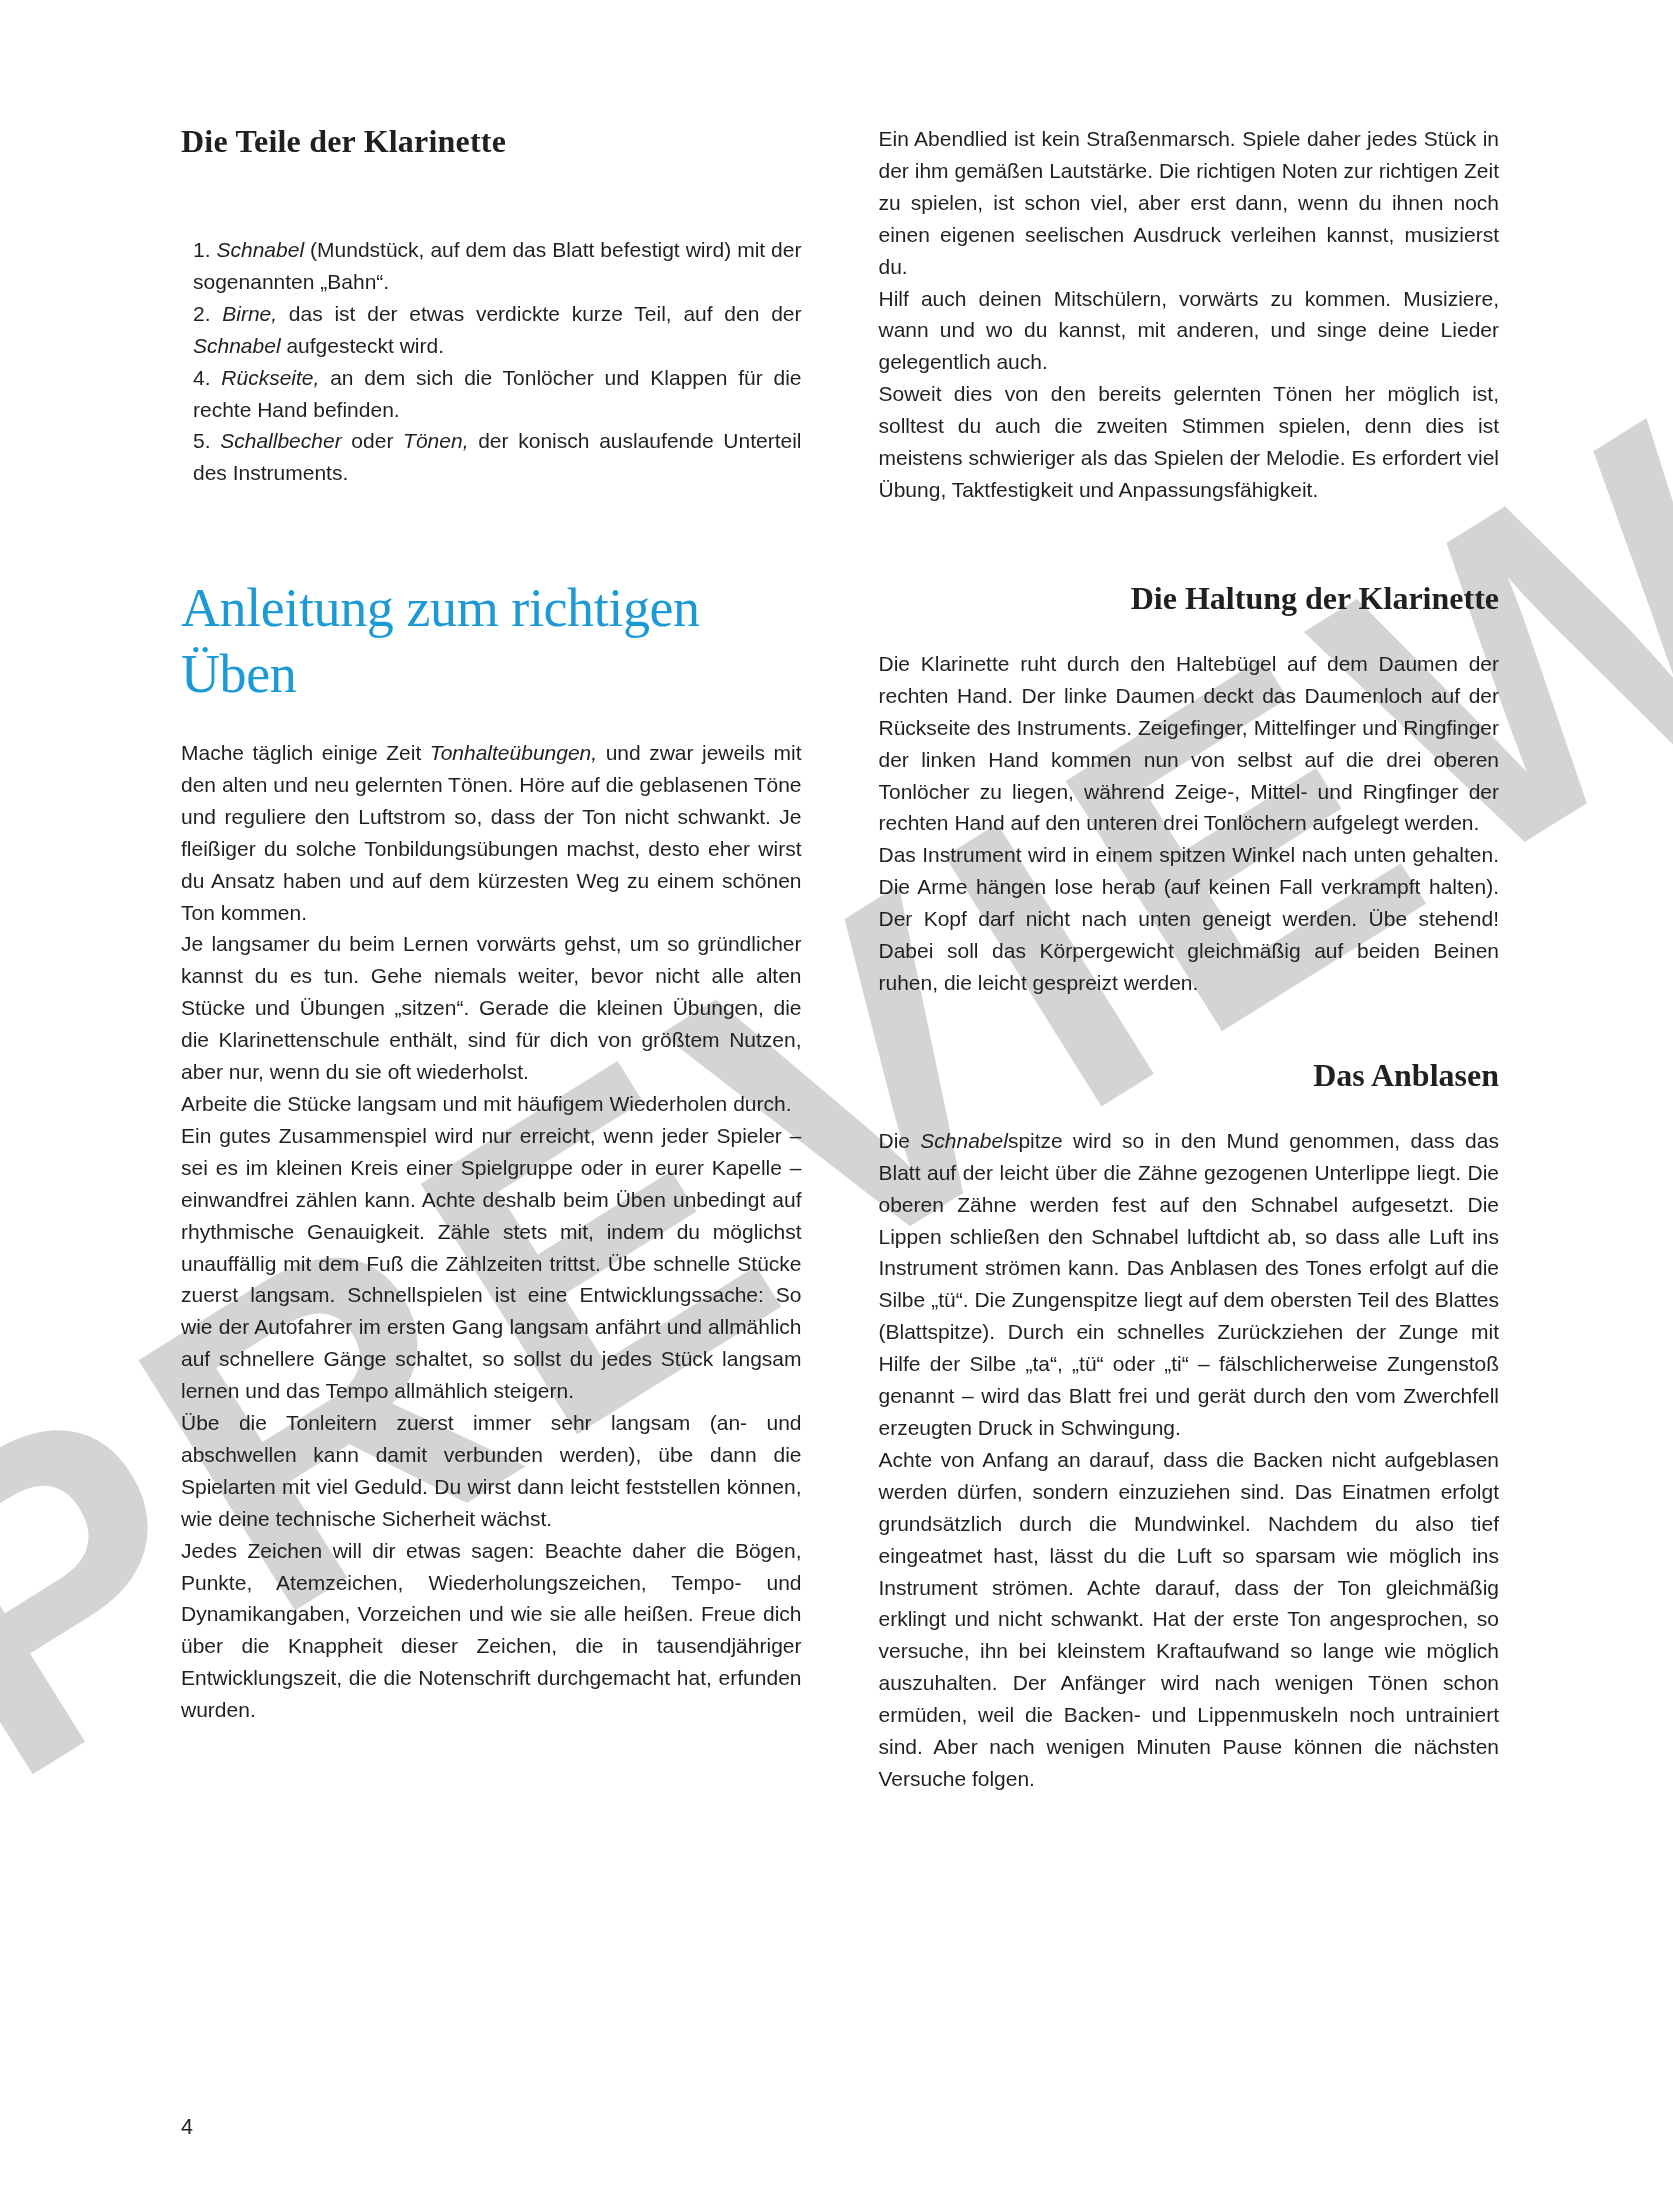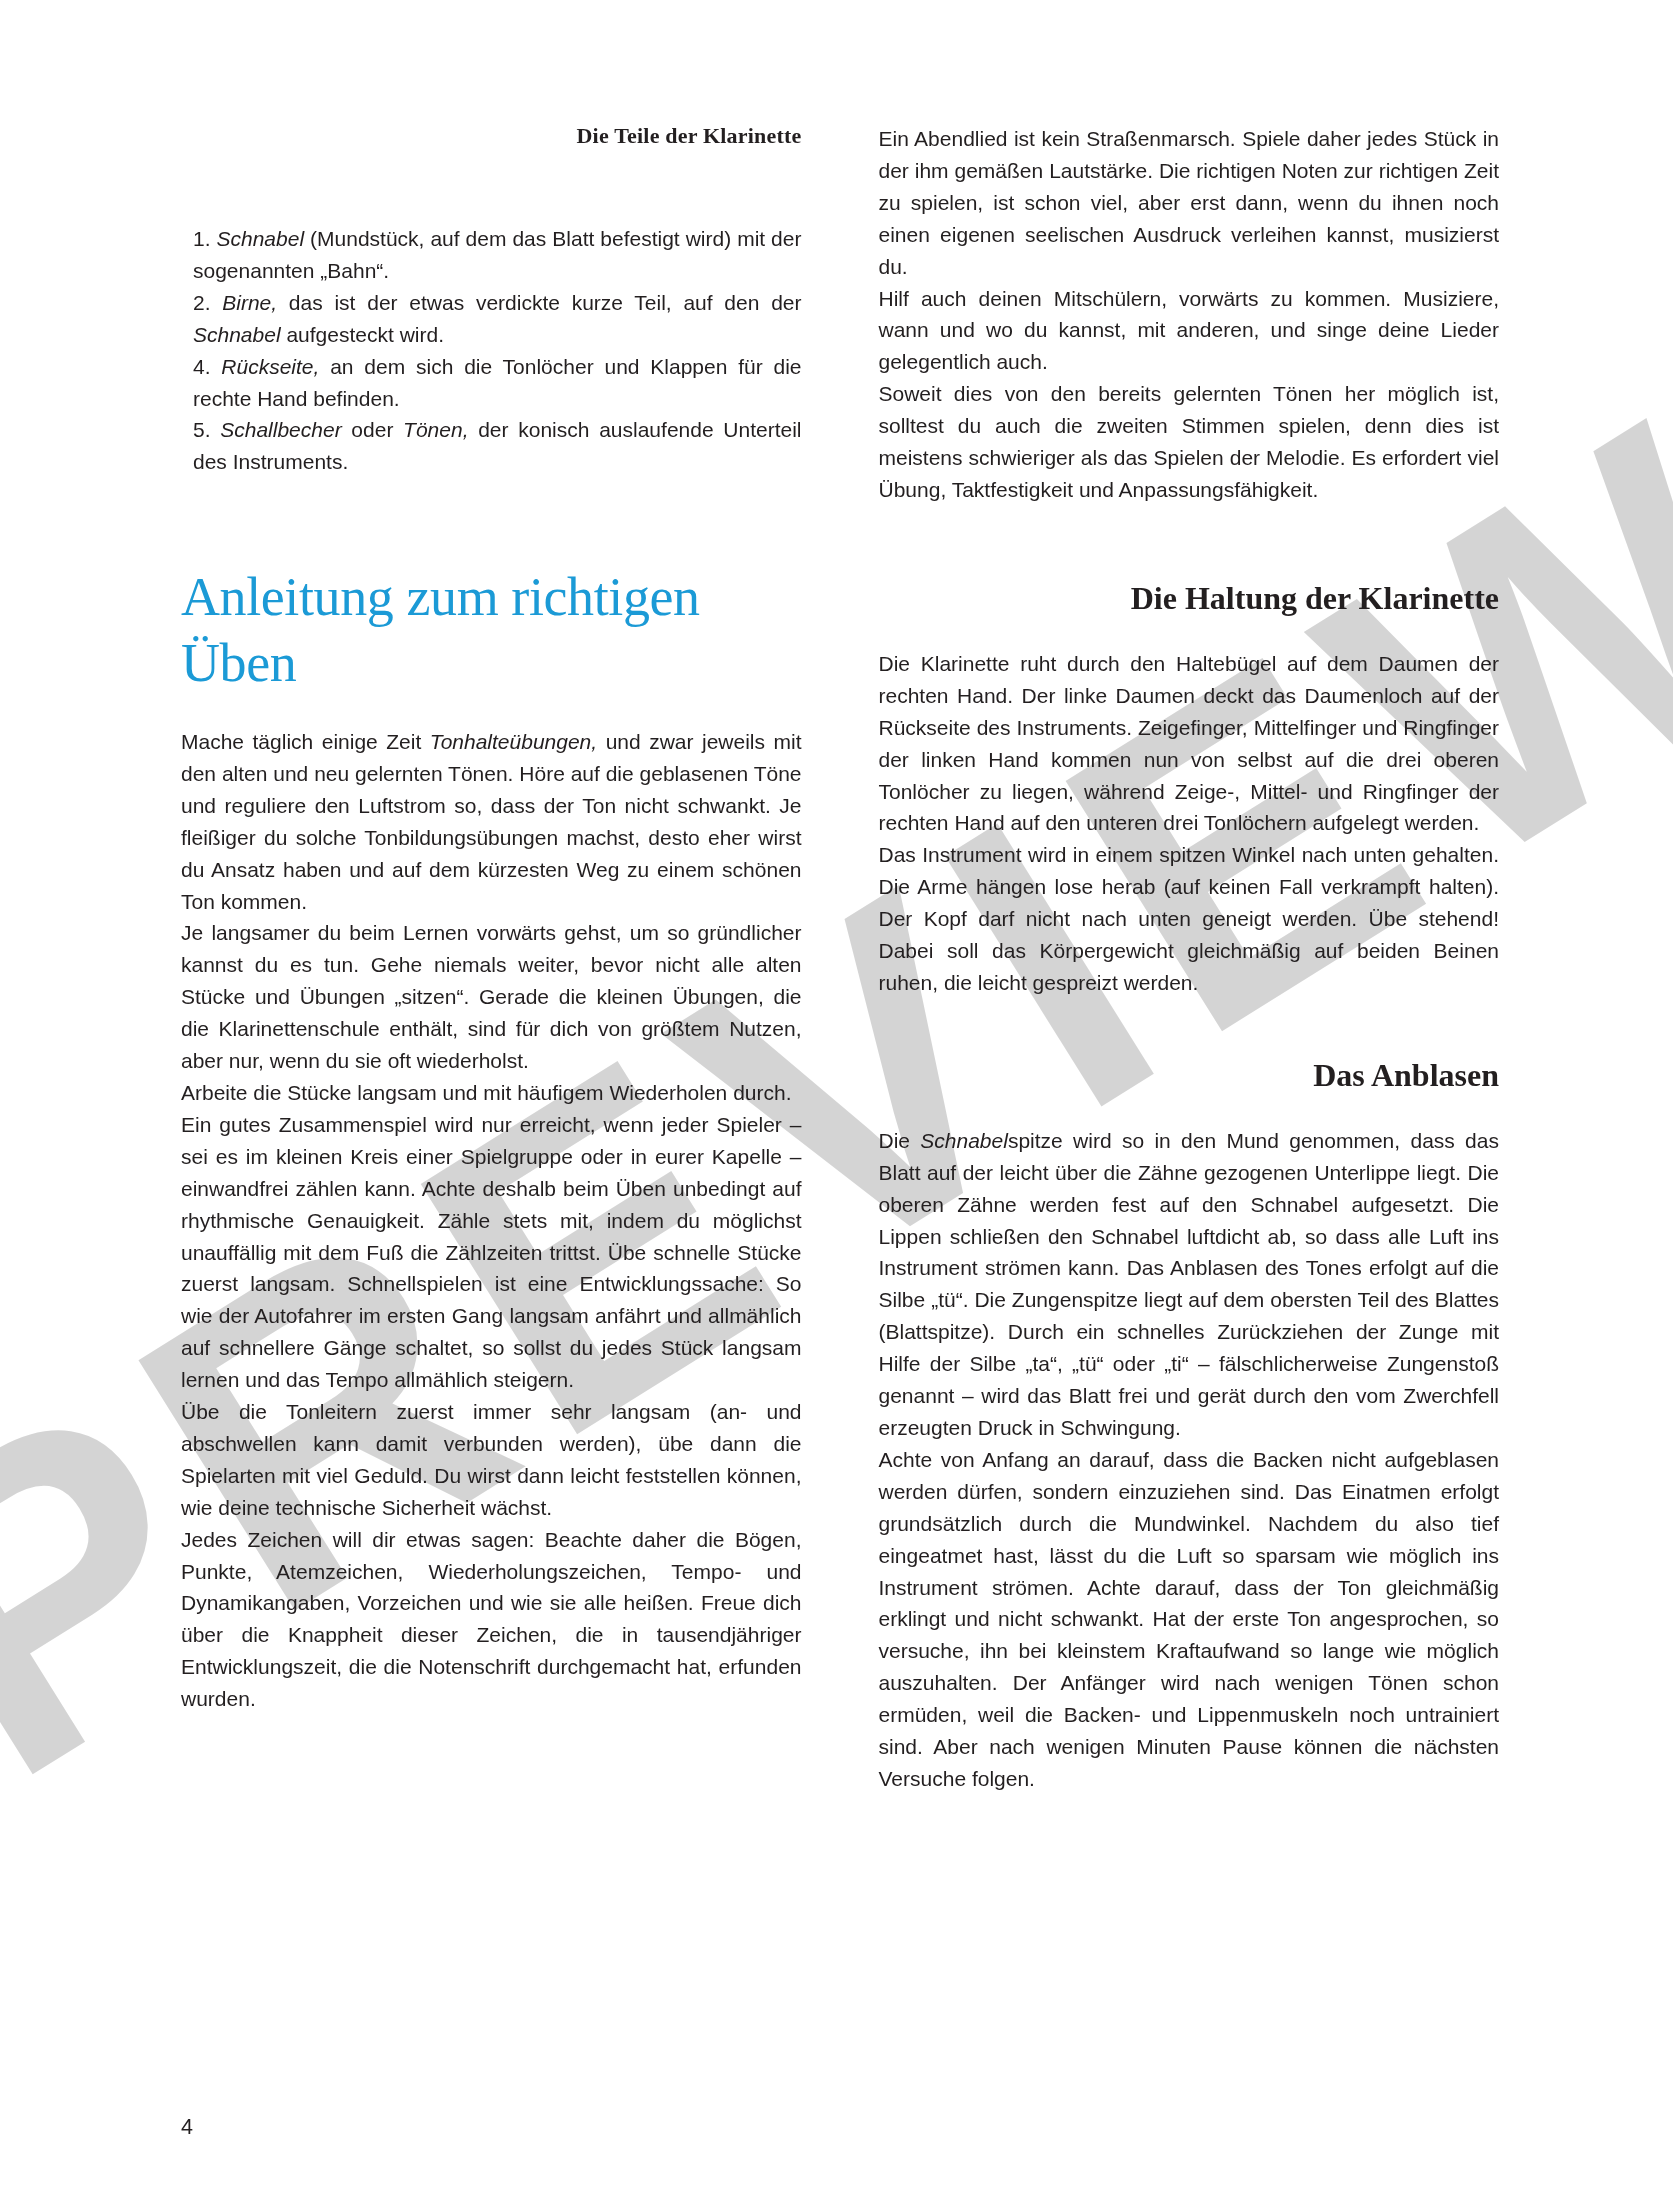--- a/index.html
+++ b/index.html
@@ -53,25 +53,24 @@
     z-index: 10;
   }
   .col {
     width: 621px;
     position: relative;
   }
 
   h1.title-black {
     font-family: "Liberation Serif", serif;
     font-weight: 700;
-    font-size: 22px;
+    font-size: 32px;
     color: #231f20;
     margin: 0 0 74px 0;
     letter-spacing: 0.2px;
-    text-align: right;
   }
   h1.title-blue {
     font-family: "Liberation Serif", serif;
     font-weight: 400;
     font-size: 54px;
     line-height: 1.22;
     color: #1b9ad6;
     margin: 0 0 29px 0;
     letter-spacing: -0.4px;
   }

